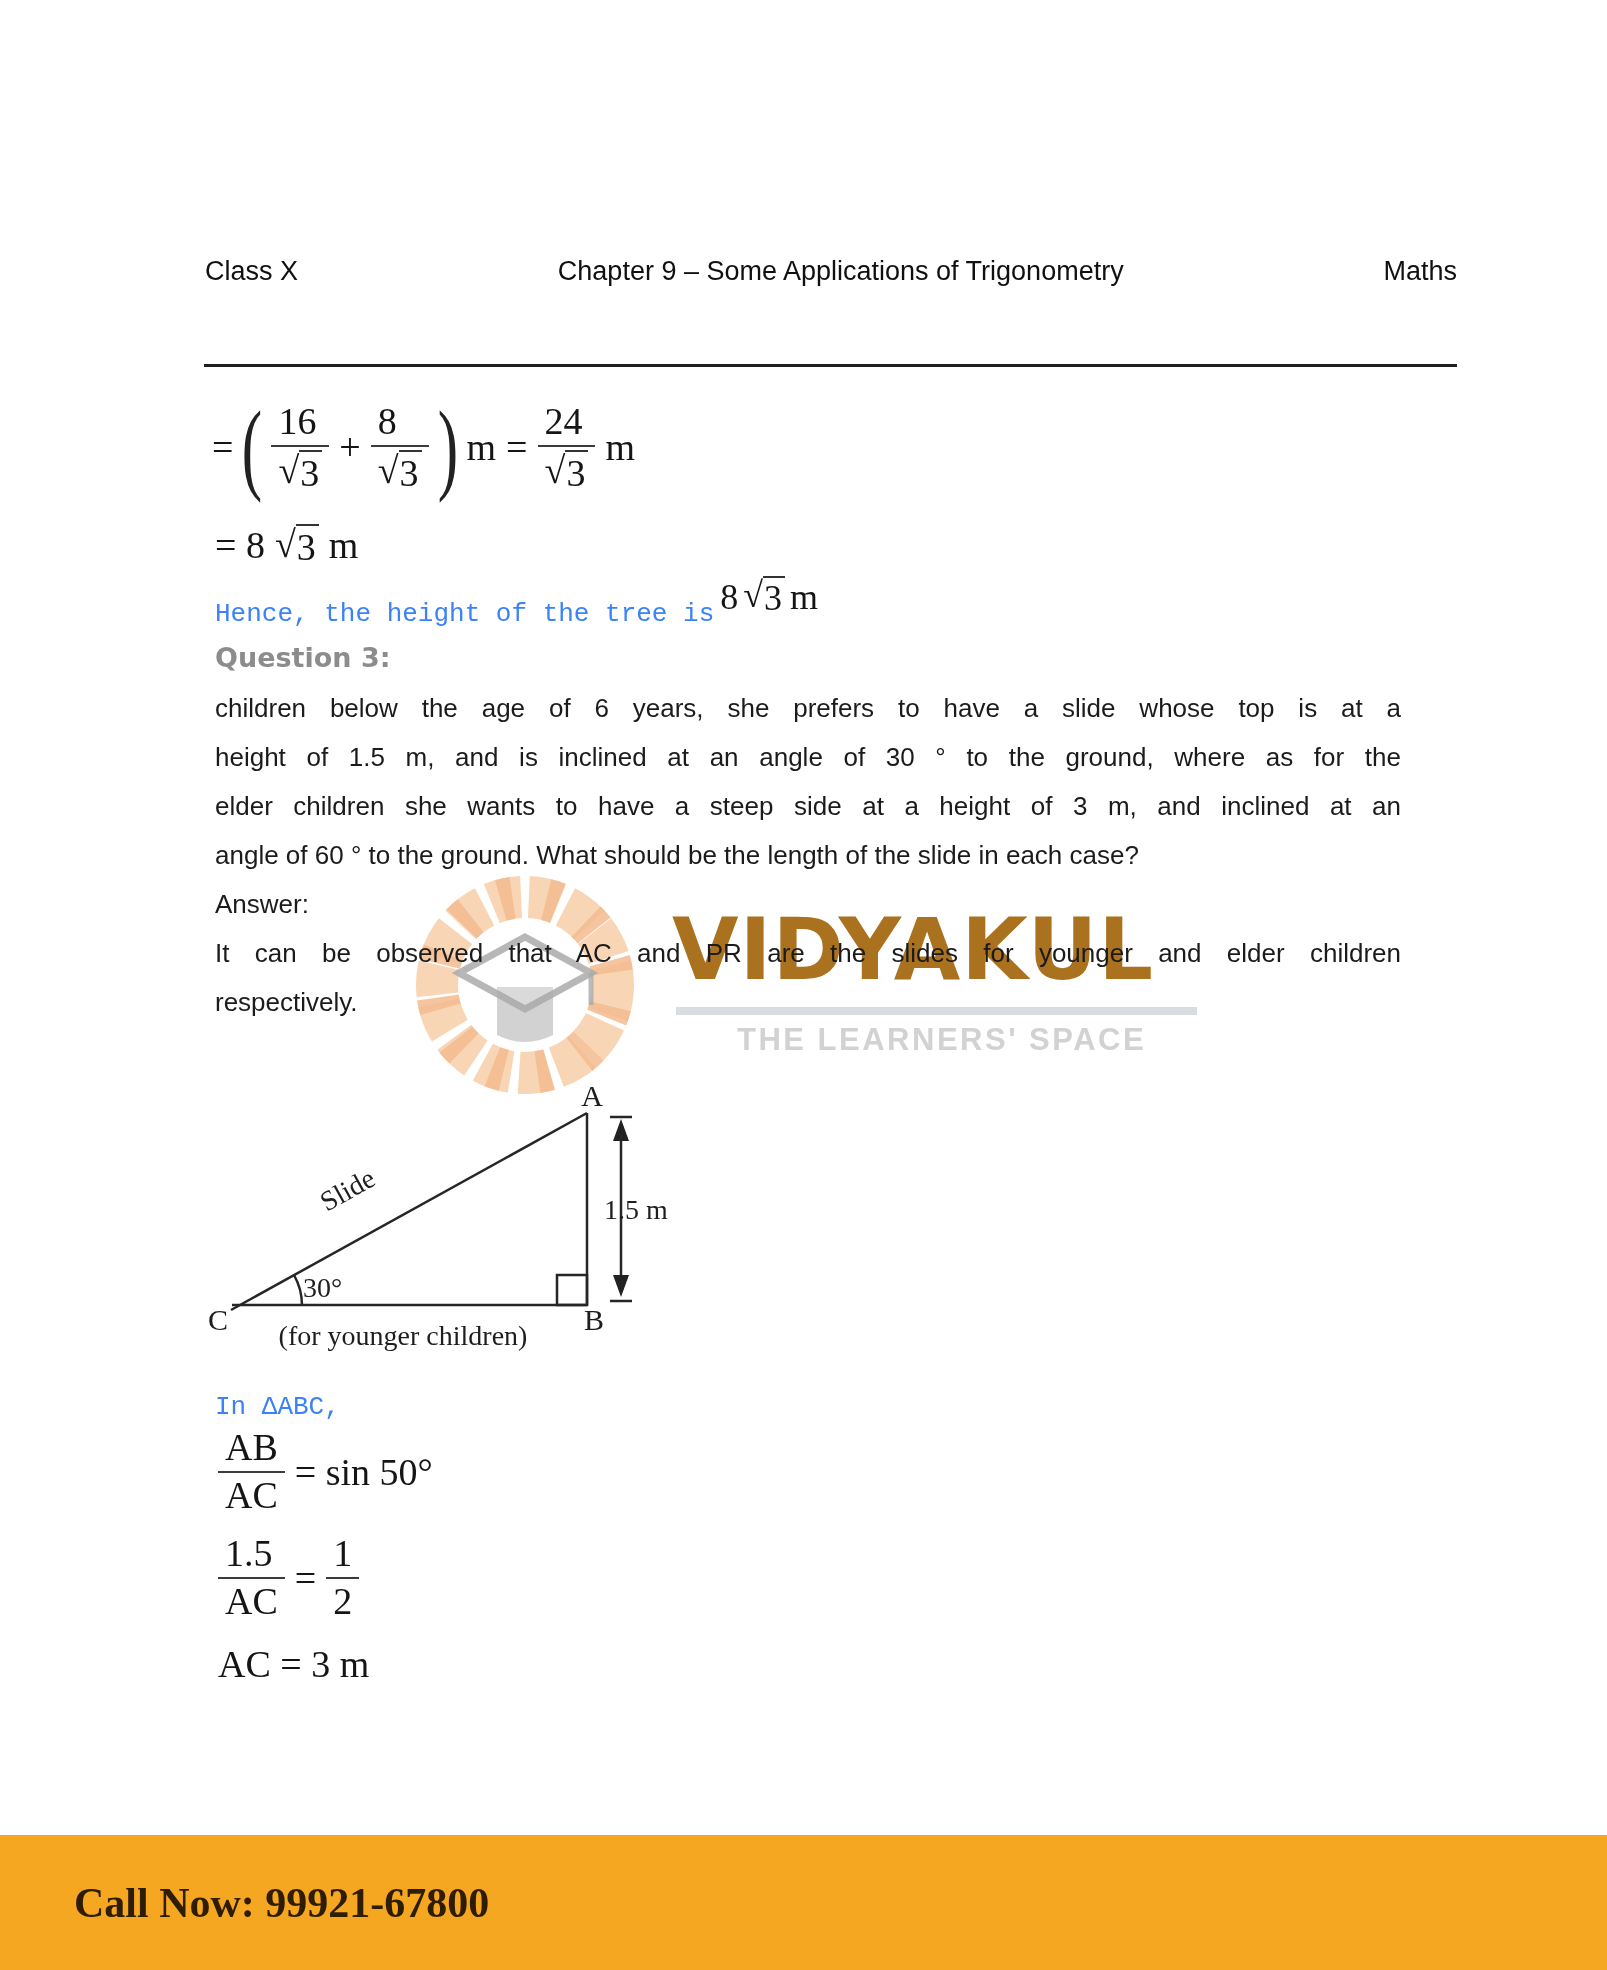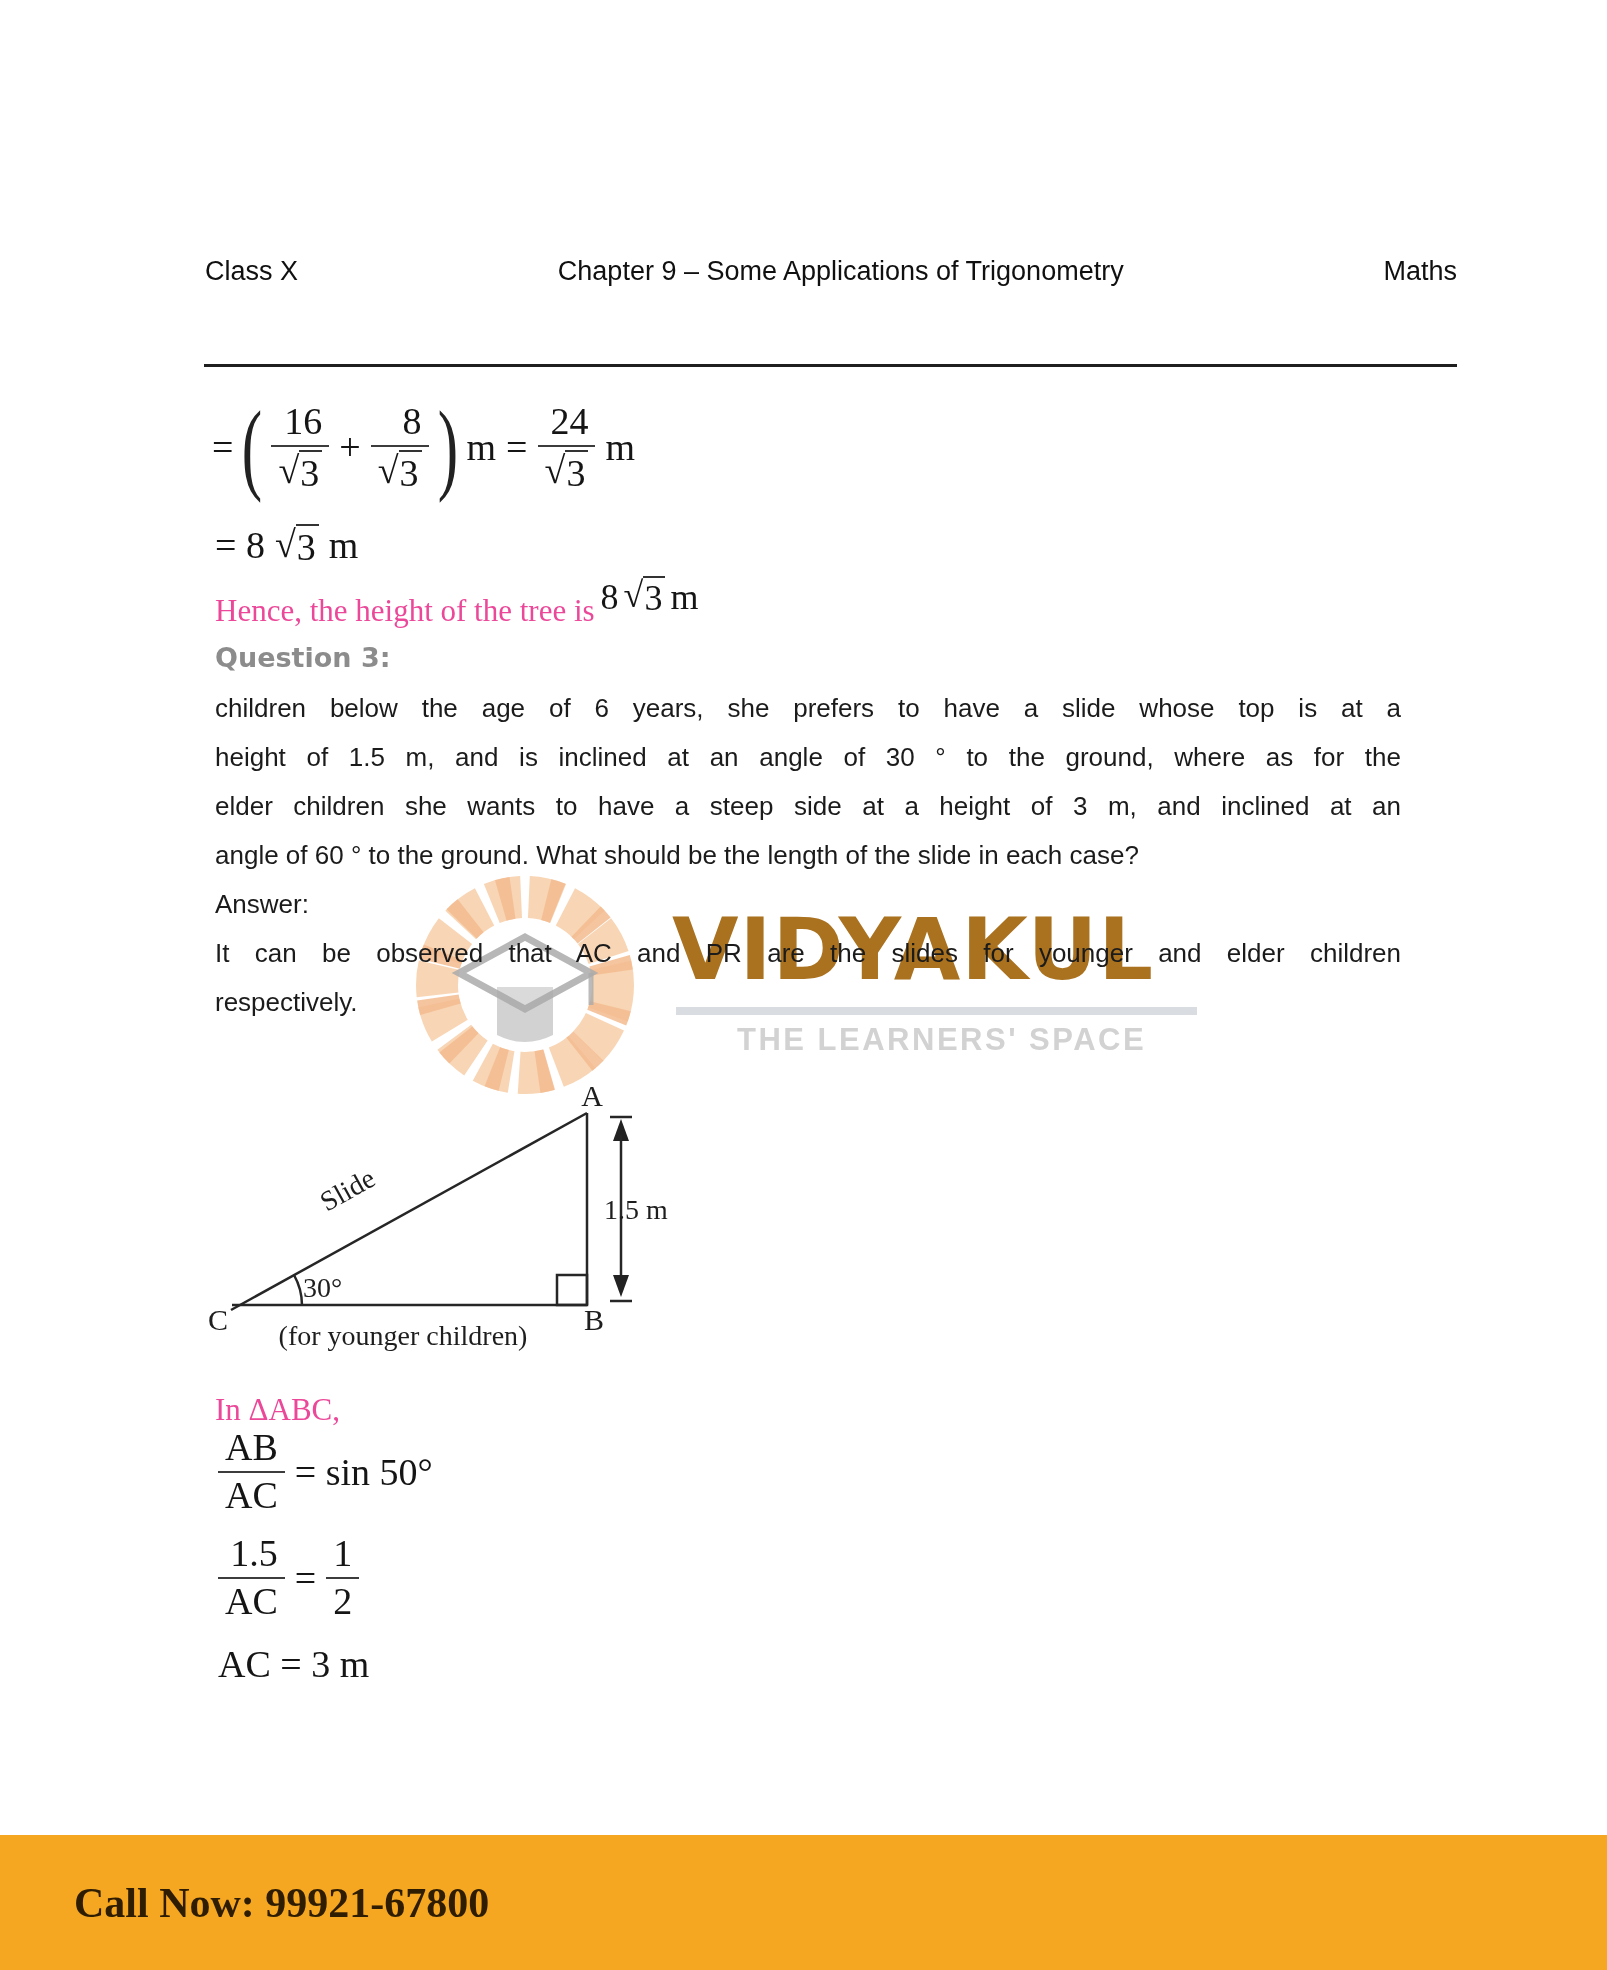--- a/index.html
+++ b/index.html
@@ -17,36 +17,36 @@
               font-weight:700;font-size:31px;letter-spacing:2.5px;color:#d2d2d2;}
 
   
   .header{position:absolute;left:205px;top:256px;width:1252px;display:flex;
           justify-content:space-between;align-items:baseline;font-size:27px;color:#101010;z-index:2;}
   .rule{position:absolute;left:204px;top:364px;width:1253px;height:3px;background:#1f1f1f;z-index:2;}
 
   
   .mrow{position:absolute;display:flex;align-items:center;gap:10px;z-index:2;
         font-family:"Liberation Serif","DejaVu Serif",serif;font-size:38px;color:#151515;}
-  .frac{display:inline-flex;flex-direction:column;align-items:flex-end;}
+  .frac{display:inline-flex;flex-direction:column;align-items:flex-start;}
   .frac .num{padding:0 7px 3px;line-height:1.05;}
   .frac .den{border-top:2.5px solid #3c3c3c;padding:3px 7px 0;line-height:1.05;}
   .rt{display:inline-flex;align-items:flex-start;white-space:nowrap;}
   .rsign{line-height:1;position:relative;top:1px;}
   .rad{line-height:1;border-top:2.5px solid #333;padding:2px 3px 0 1px;}
   .paren{display:inline-block;font-size:102px;line-height:.8;transform:scaleX(.6);
          margin:0 -8px;font-weight:400;color:#222;}
   .eq-top1{left:212px;top:402px;}
   .eq-top2{left:215px;top:523px;}
   .sol1{left:218px;top:1428px;}
   .sol2{left:218px;top:1534px;}
   .sol3{left:218px;top:1642px;}
 
   
-  .body-text{font-family:Liberation Serif, serif;font-size:31px;color:#ec4899;}
+  .body-text{font-family:Liberation Mono, monospace;font-size:26px;color:#3b82f6;}
   .hence{position:absolute;left:215px;top:588px;display:flex;align-items:baseline;gap:6px;z-index:2;}
   .hence-math{font-family:"Liberation Serif","DejaVu Serif",serif;font-size:36px;color:#151515;
               position:relative;top:-12px;display:inline-flex;align-items:flex-start;gap:5px;}
   .q-label{position:absolute;left:215px;top:642px;font-family:"DejaVu Sans",sans-serif;
            font-weight:700;font-size:27px;color:#8c8c8c;z-index:2;}
   .text-block{position:absolute;left:215px;top:684px;width:1186px;z-index:2;
               font-family:"Liberation Sans",sans-serif;font-size:26px;color:#1b1b1b;}
   .text-block > div{height:49px;line-height:49px;white-space:normal;}
   .jline{text-align:justify;text-align-last:justify;}
   .nline{text-align:left;}

